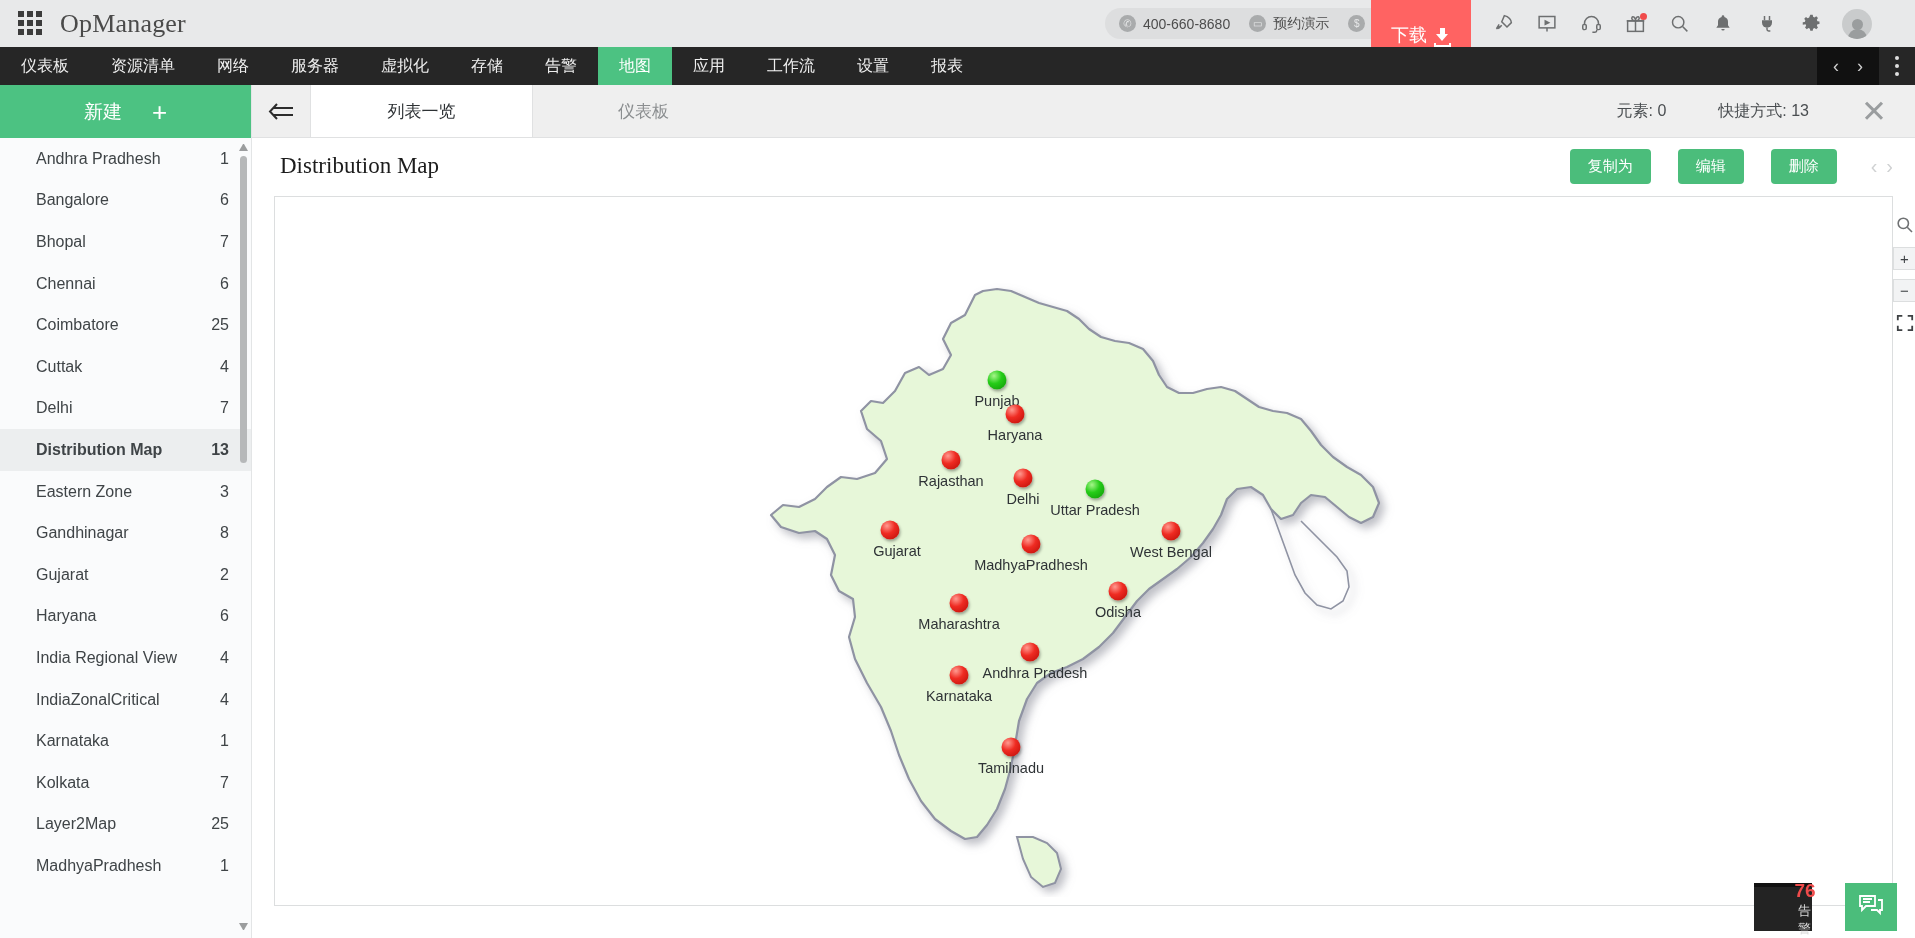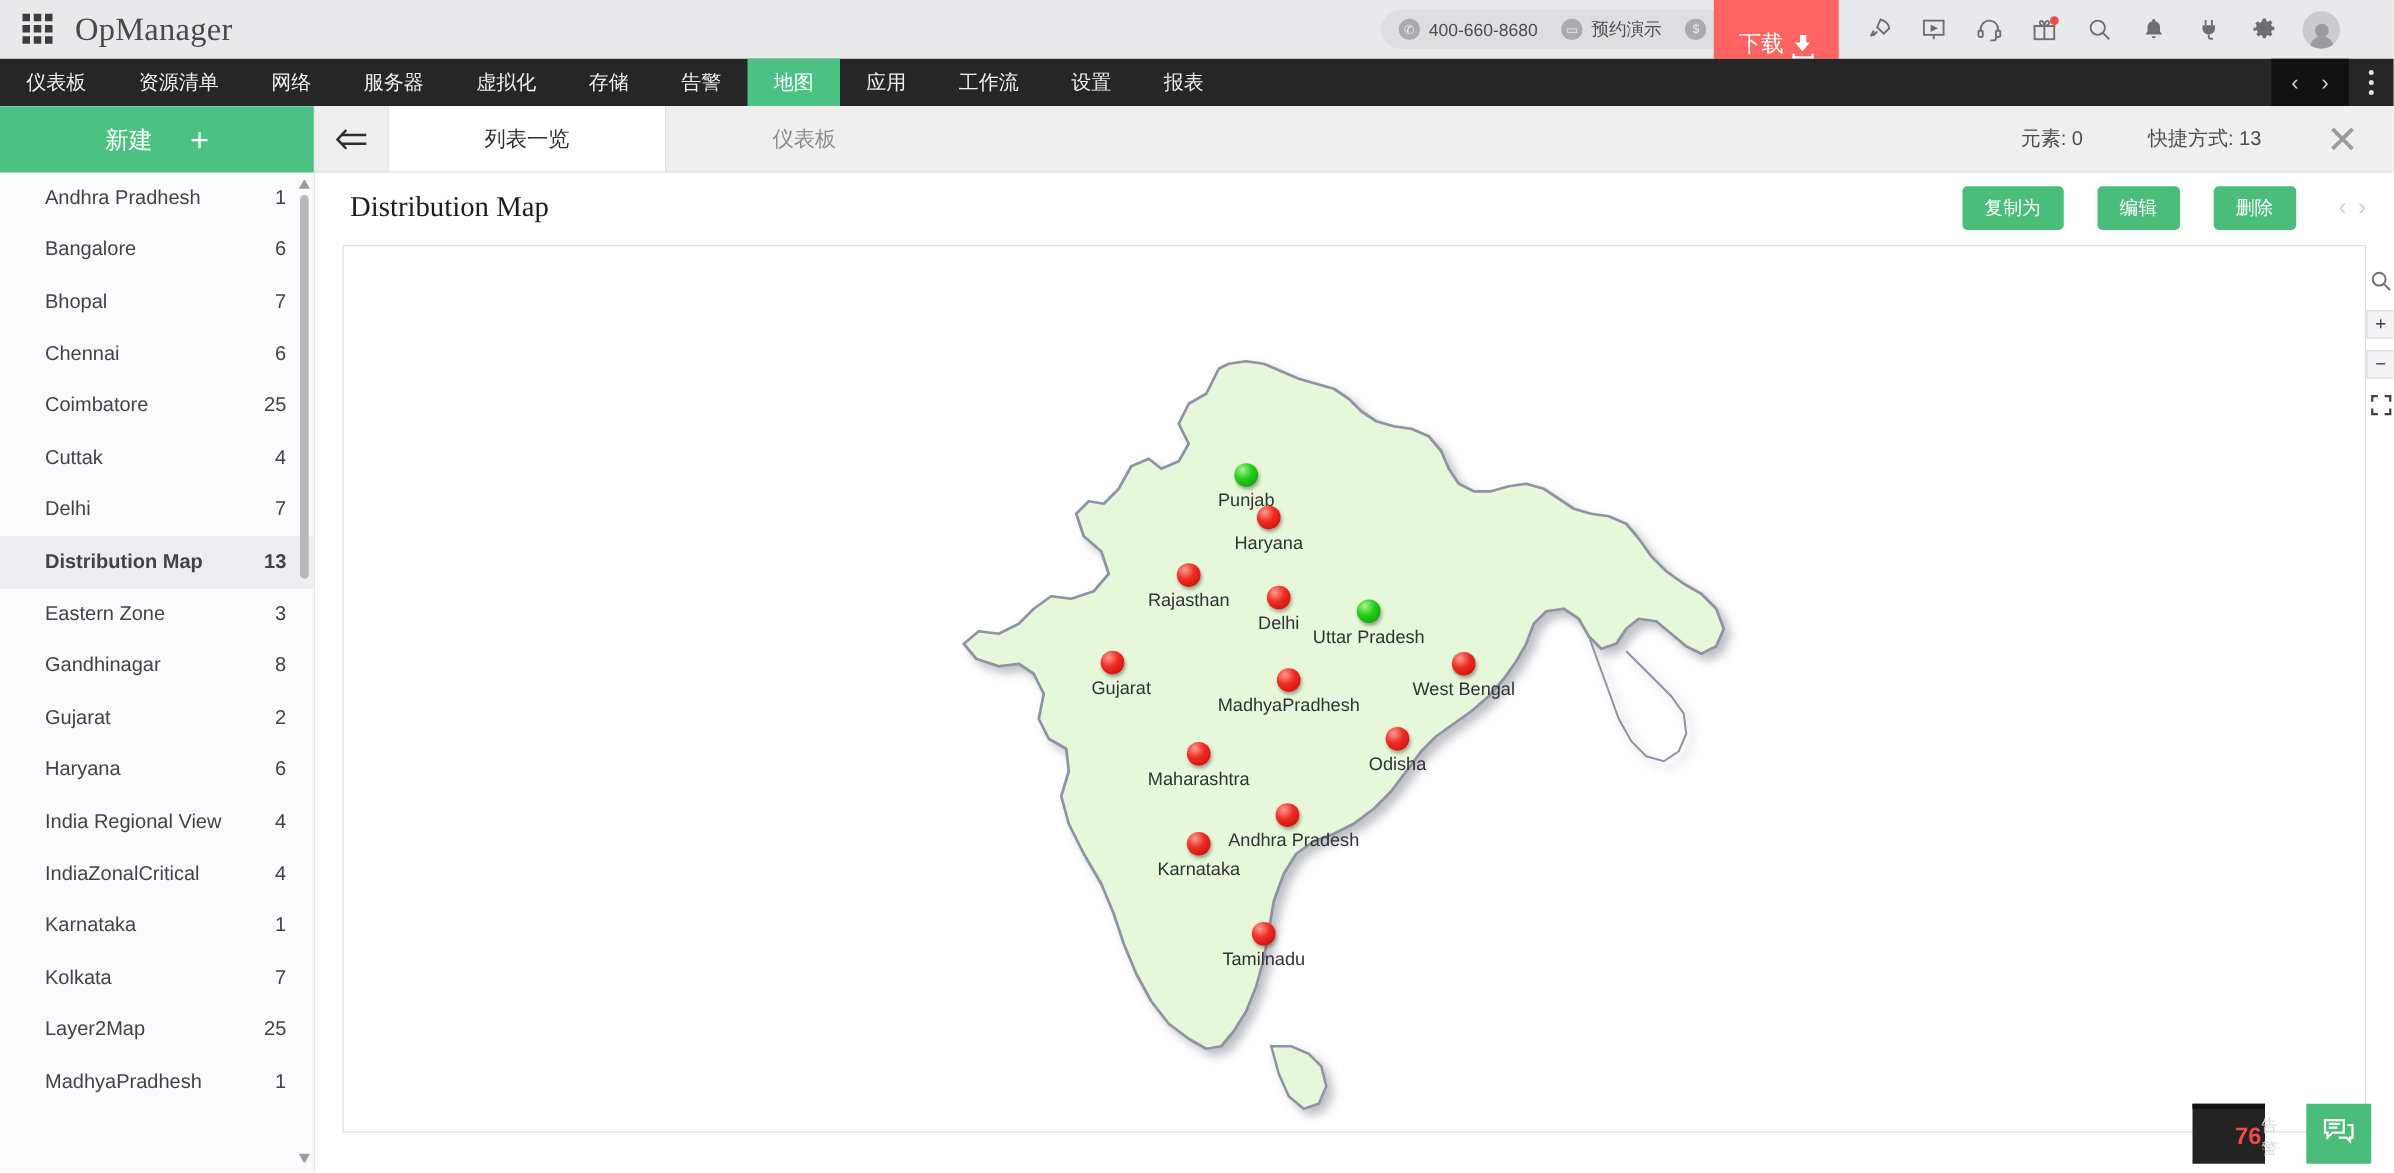--- a/index.html
+++ b/index.html
@@ -136,21 +136,21 @@
   .marker { position: absolute; width: 19px; height: 19px; border-radius: 50%;
     transform: translate(-50%, -50%); cursor: pointer;
     box-shadow: 1px 2px 3px rgba(0,0,0,.35); }
   .marker.red { background: radial-gradient(circle at 34% 28%, #ff9a90 0%, #ef2b22 42%, #b80c06 100%); }
   .marker.green { background: radial-gradient(circle at 34% 28%, #a6f58a 0%, #25cc18 42%, #0e9405 100%); }
   .mlabel { position: absolute; transform: translateX(-50%); font-size: 14.5px;
     color: #2f3336; white-space: nowrap; }
 
   
   .alarm-badge { position: absolute; right: 103px; bottom: 7px; width: 58px; height: 48px;
-    background: #232323; border-top: 4px solid #111; display: flex; flex-direction: row;
+    background: #232323; border-top: 4px solid #111; display: flex; flex-direction: column;
     align-items: center; justify-content: center; cursor: pointer; padding-left: 44px; }
   .alarm-badge .num { color: #ef4b4b; font-size: 19px; font-weight: bold; line-height: 1; }
   .alarm-badge .lbl { color: #d8d8d8; font-size: 13px; margin-top: 2px; }
   .chat-btn { position: absolute; right: 18px; bottom: 7px; width: 52px; height: 48px;
     background: #4bbd7b; display: flex; align-items: center; justify-content: center;
     cursor: pointer; }
 </style>
 </head>
 <body>
 

